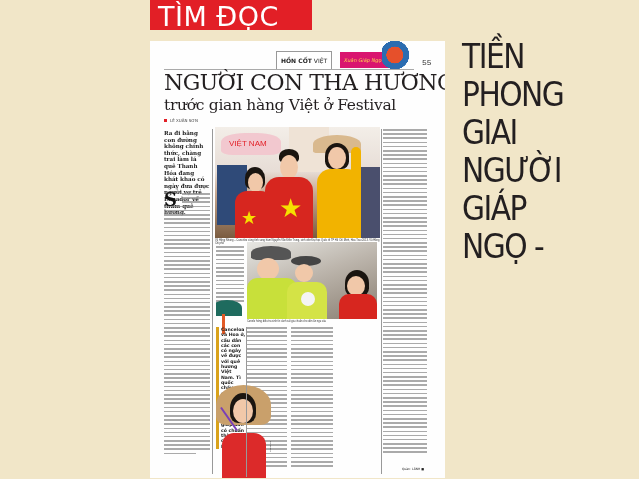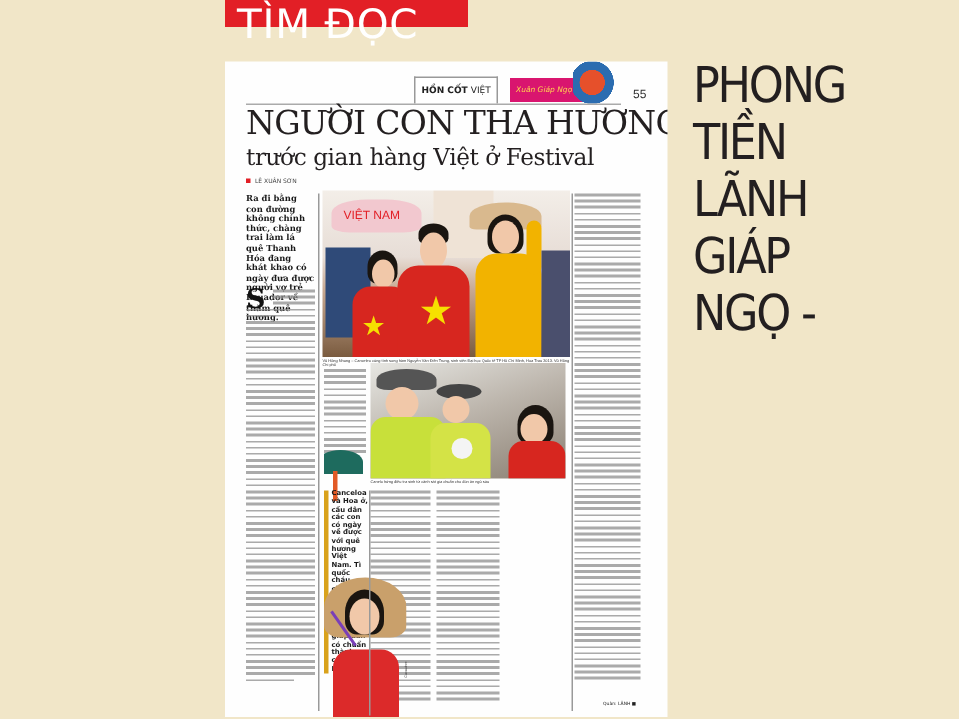--- a/index.html
+++ b/index.html
@@ -3,21 +3,21 @@
 <meta charset="utf-8">
 <style>
   * { box-sizing: border-box; margin: 0; padding: 0; }
   html, body { width: 639px; height: 479px; overflow: hidden; }
   body {
     background: #f1e6c8;
     position: relative;
     font-family: "DejaVu Sans", sans-serif;
   }
   .banner {
-    position: absolute; left: 150px; top: 0; width: 162px; height: 18px;
+    position: absolute; left: 150px; top: 0; width: 162px; height: 30px;
     background: #e21f26; color: #fff;
     font-family: "DejaVu Sans", sans-serif;
     font-size: 27px; line-height: 34px; padding-left: 8px;
     letter-spacing: 0.5px;
   }
   .paper {
     position: absolute; left: 150px; top: 41px; width: 295px; height: 437px;
     background: #fefefe;
     overflow: hidden;
   }
@@ -43,21 +43,21 @@
     background: #d9156f; color: #ffd54f; font-size: 5px; font-style: italic;
     display: flex; align-items: center; padding-left: 4px;
   }
   .section-art {
     position: absolute; left: 232px; top: 0px; width: 32px; height: 28px;
     background: radial-gradient(circle at 40% 50%, #e6502b 0 35%, #2b6cb0 36% 60%, transparent 61%);
     border-radius: 6px;
   }
   .page-num {
     position: absolute; left: 272px; top: 17px; font-size: 8px; color: #333;
-    font-family: Liberation Sans, sans-serif;
+    font-family: Liberation Mono, monospace;
   }
   .rule {
     position: absolute; left: 14px; top: 28px; width: 250px; height: 1px; background: #aaa;
   }
   .headline {
     position: absolute; left: 14px; top: 30px; width: 270px;
     font-family: "DejaVu Serif", serif; font-size: 22px; line-height: 24px;
     color: #231f20; letter-spacing: -0.5px; white-space: nowrap;
   }
   .subhead {
@@ -453,18 +453,19 @@
     <div style="position:absolute;left:12px;top:24px;width:2px;height:28px;background:#7a3fb8;transform:rotate(-35deg);"></div>
     <div style="position:absolute;left:6px;top:52px;width:44px;height:45px;background:#dc2a2a;border-radius:12px 12px 0 0;"></div>
   </div>
   <div class="caption" style="left:119px; top:400px; width:4px; font-size:2.4px; writing-mode:vertical-rl; transform:rotate(180deg);">Cacaubox</div>
 
   <div class="vdivider" style="left:96px; top:286px; height:150px;"></div>
   <div class="vdivider" style="left:231px; top:88px; height:345px;"></div>
 </div>
 
 <div class="sidebar-title">
+  <span>TIỀN</span>
   <span>PHONG</span>
-  <span>TIỀN</span>
-  <span>LÃNH</span>
+  <span>GIAI</span>
+  <span>NGƯỜI</span>
   <span>GIÁP</span>
   <span>NGỌ -</span>
 </div>
 
 </body></html>

